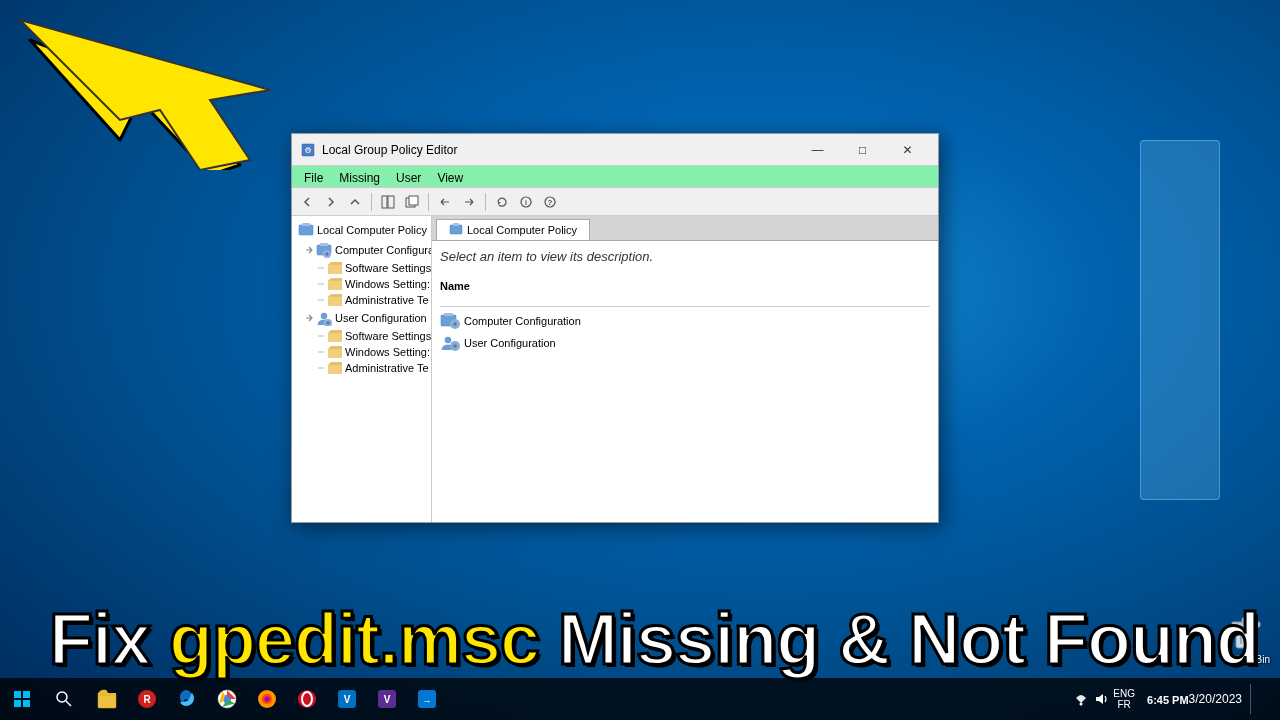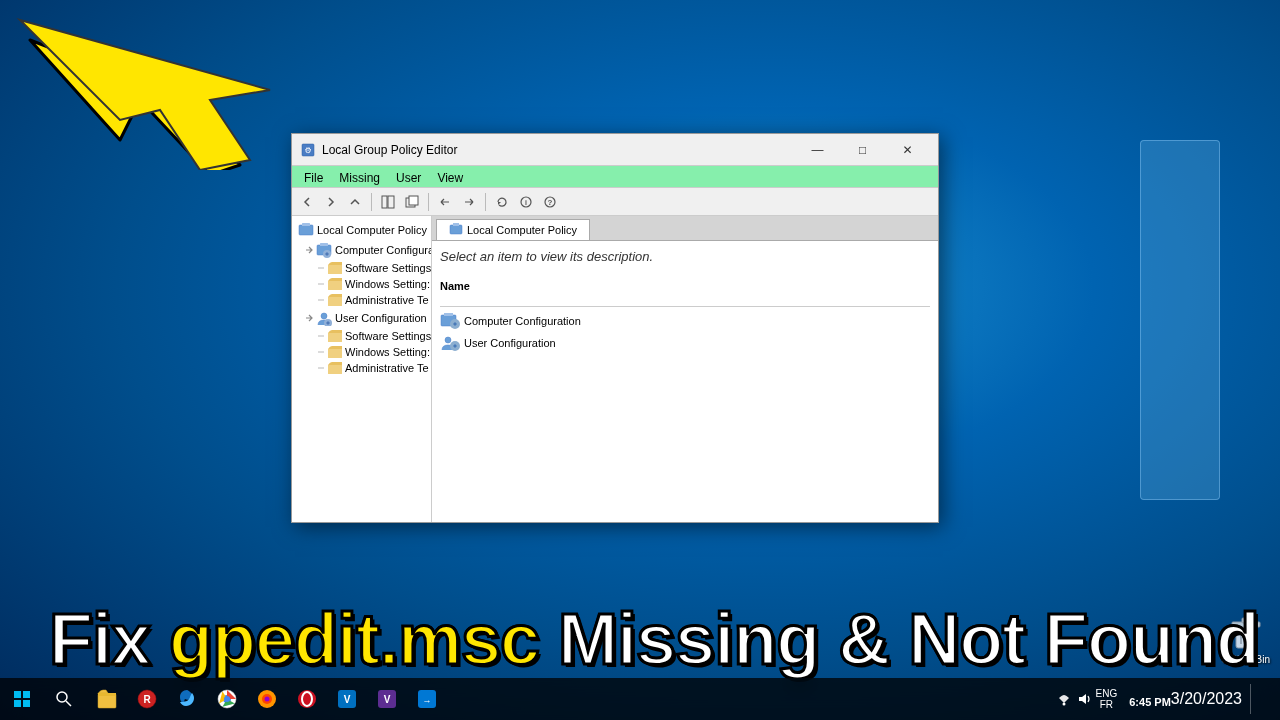--- a/index.html
+++ b/index.html
@@ -330,21 +330,21 @@
     .taskbar-clock {
       display: flex;
       flex-direction: row;
       align-items: flex-end;
       font-size: 11px;
       color: #fff;
       padding: 0 8px;
       cursor: pointer;
     }
     .taskbar-clock .time { font-weight: 600; }
-    .taskbar-clock .date { font-size: 16px; }
+    .taskbar-clock .date { font-size: 12px; }
     .taskbar-lang {
       display: flex;
       flex-direction: column;
       align-items: center;
       font-size: 10px;
       color: #fff;
       padding: 0 4px;
     }
 
     

